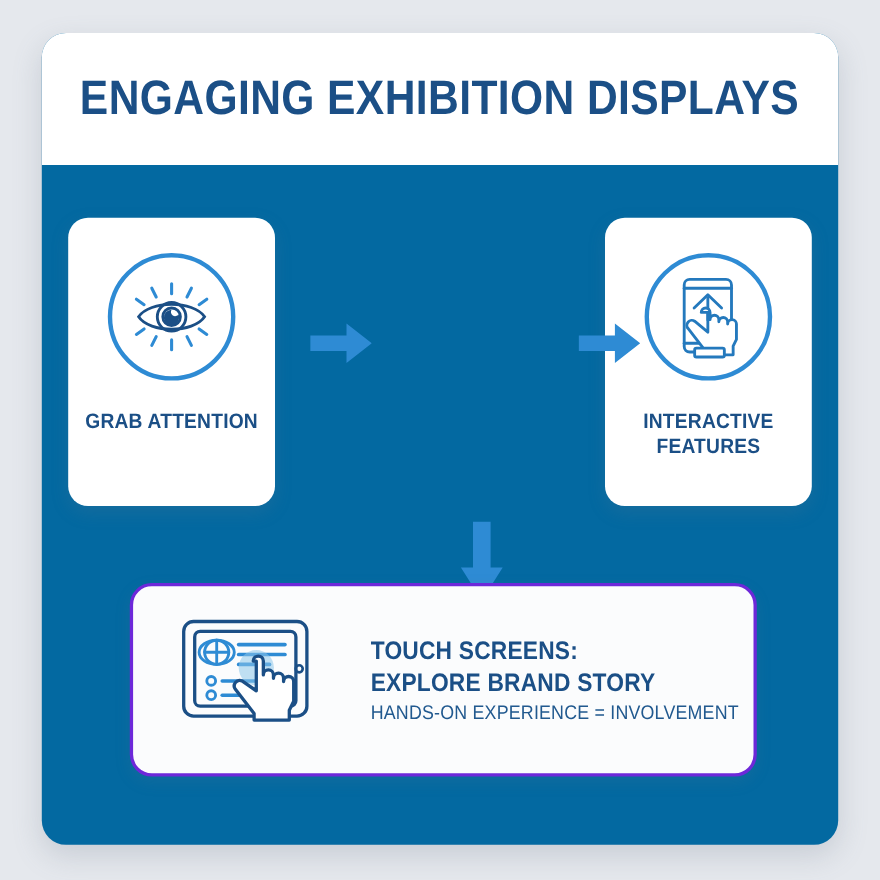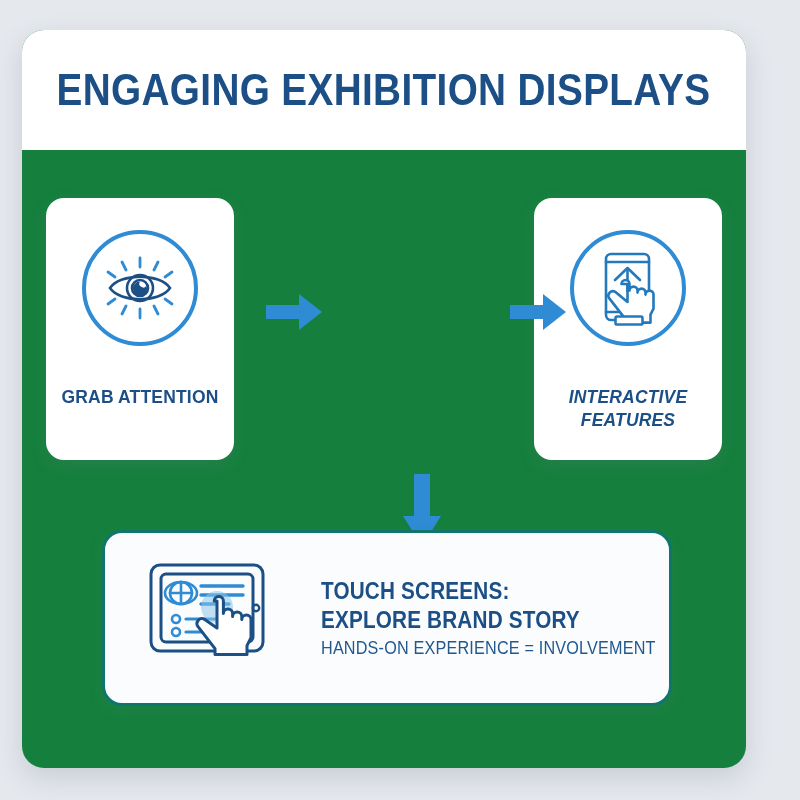--- a/index.html
+++ b/index.html
@@ -16,26 +16,26 @@
 
   #stage {
     position: relative;
     width: 800px;
     height: 800px;
   }
 
   
   .panel {
     position: absolute;
-    left: 22px;
+    left: 38px;
     top: 30px;
     width: 724px;
     height: 738px;
     border-radius: 22px;
-    background: #15803d;
+    background: #0369a1;
     box-shadow: 0 10px 26px rgba(100, 112, 130, 0.22);
     overflow: hidden;
   }
   .panel-header {
     position: absolute;
     left: 0;
     top: 0;
     width: 100%;
     height: 120px;
     background: #ffffff;
@@ -66,25 +66,24 @@
     position: absolute;
     top: 0;
     width: 188px;
     height: 262px;
     background: #ffffff;
     border-radius: 18px;
     box-shadow: 0 6px 16px rgba(110, 122, 140, 0.17);
     display: flex;
     flex-direction: column;
     align-items: center;
-    gap: 13px;
   }
   .card-1 { left: 0px; }
   .card-2 { left: 244px; }
-  .card-3 { left: 488px; font-style: italic; }
+  .card-3 { left: 488px; }
 
   .icon-circle {
     margin-top: 28px;
     width: 124px;
     height: 124px;
   }
   .card-label {
     margin-top: 22px;
     width: 176px;
     text-align: center;
@@ -115,21 +114,21 @@
     height: 72px;
   }
 
   
   .banner {
     position: absolute;
     left: 80px;
     top: 500px;
     width: 570px;
     height: 176px;
-    border: 3px solid #0f766e;
+    border: 3px solid #6d28d9;
     border-radius: 20px;
     background: #fbfcfd;
     box-shadow: 0 5px 14px rgba(110, 122, 140, 0.13);
     display: flex;
     align-items: center;
     box-sizing: border-box;
   }
   .banner-icon {
     margin-left: 38px;
     width: 152px;

